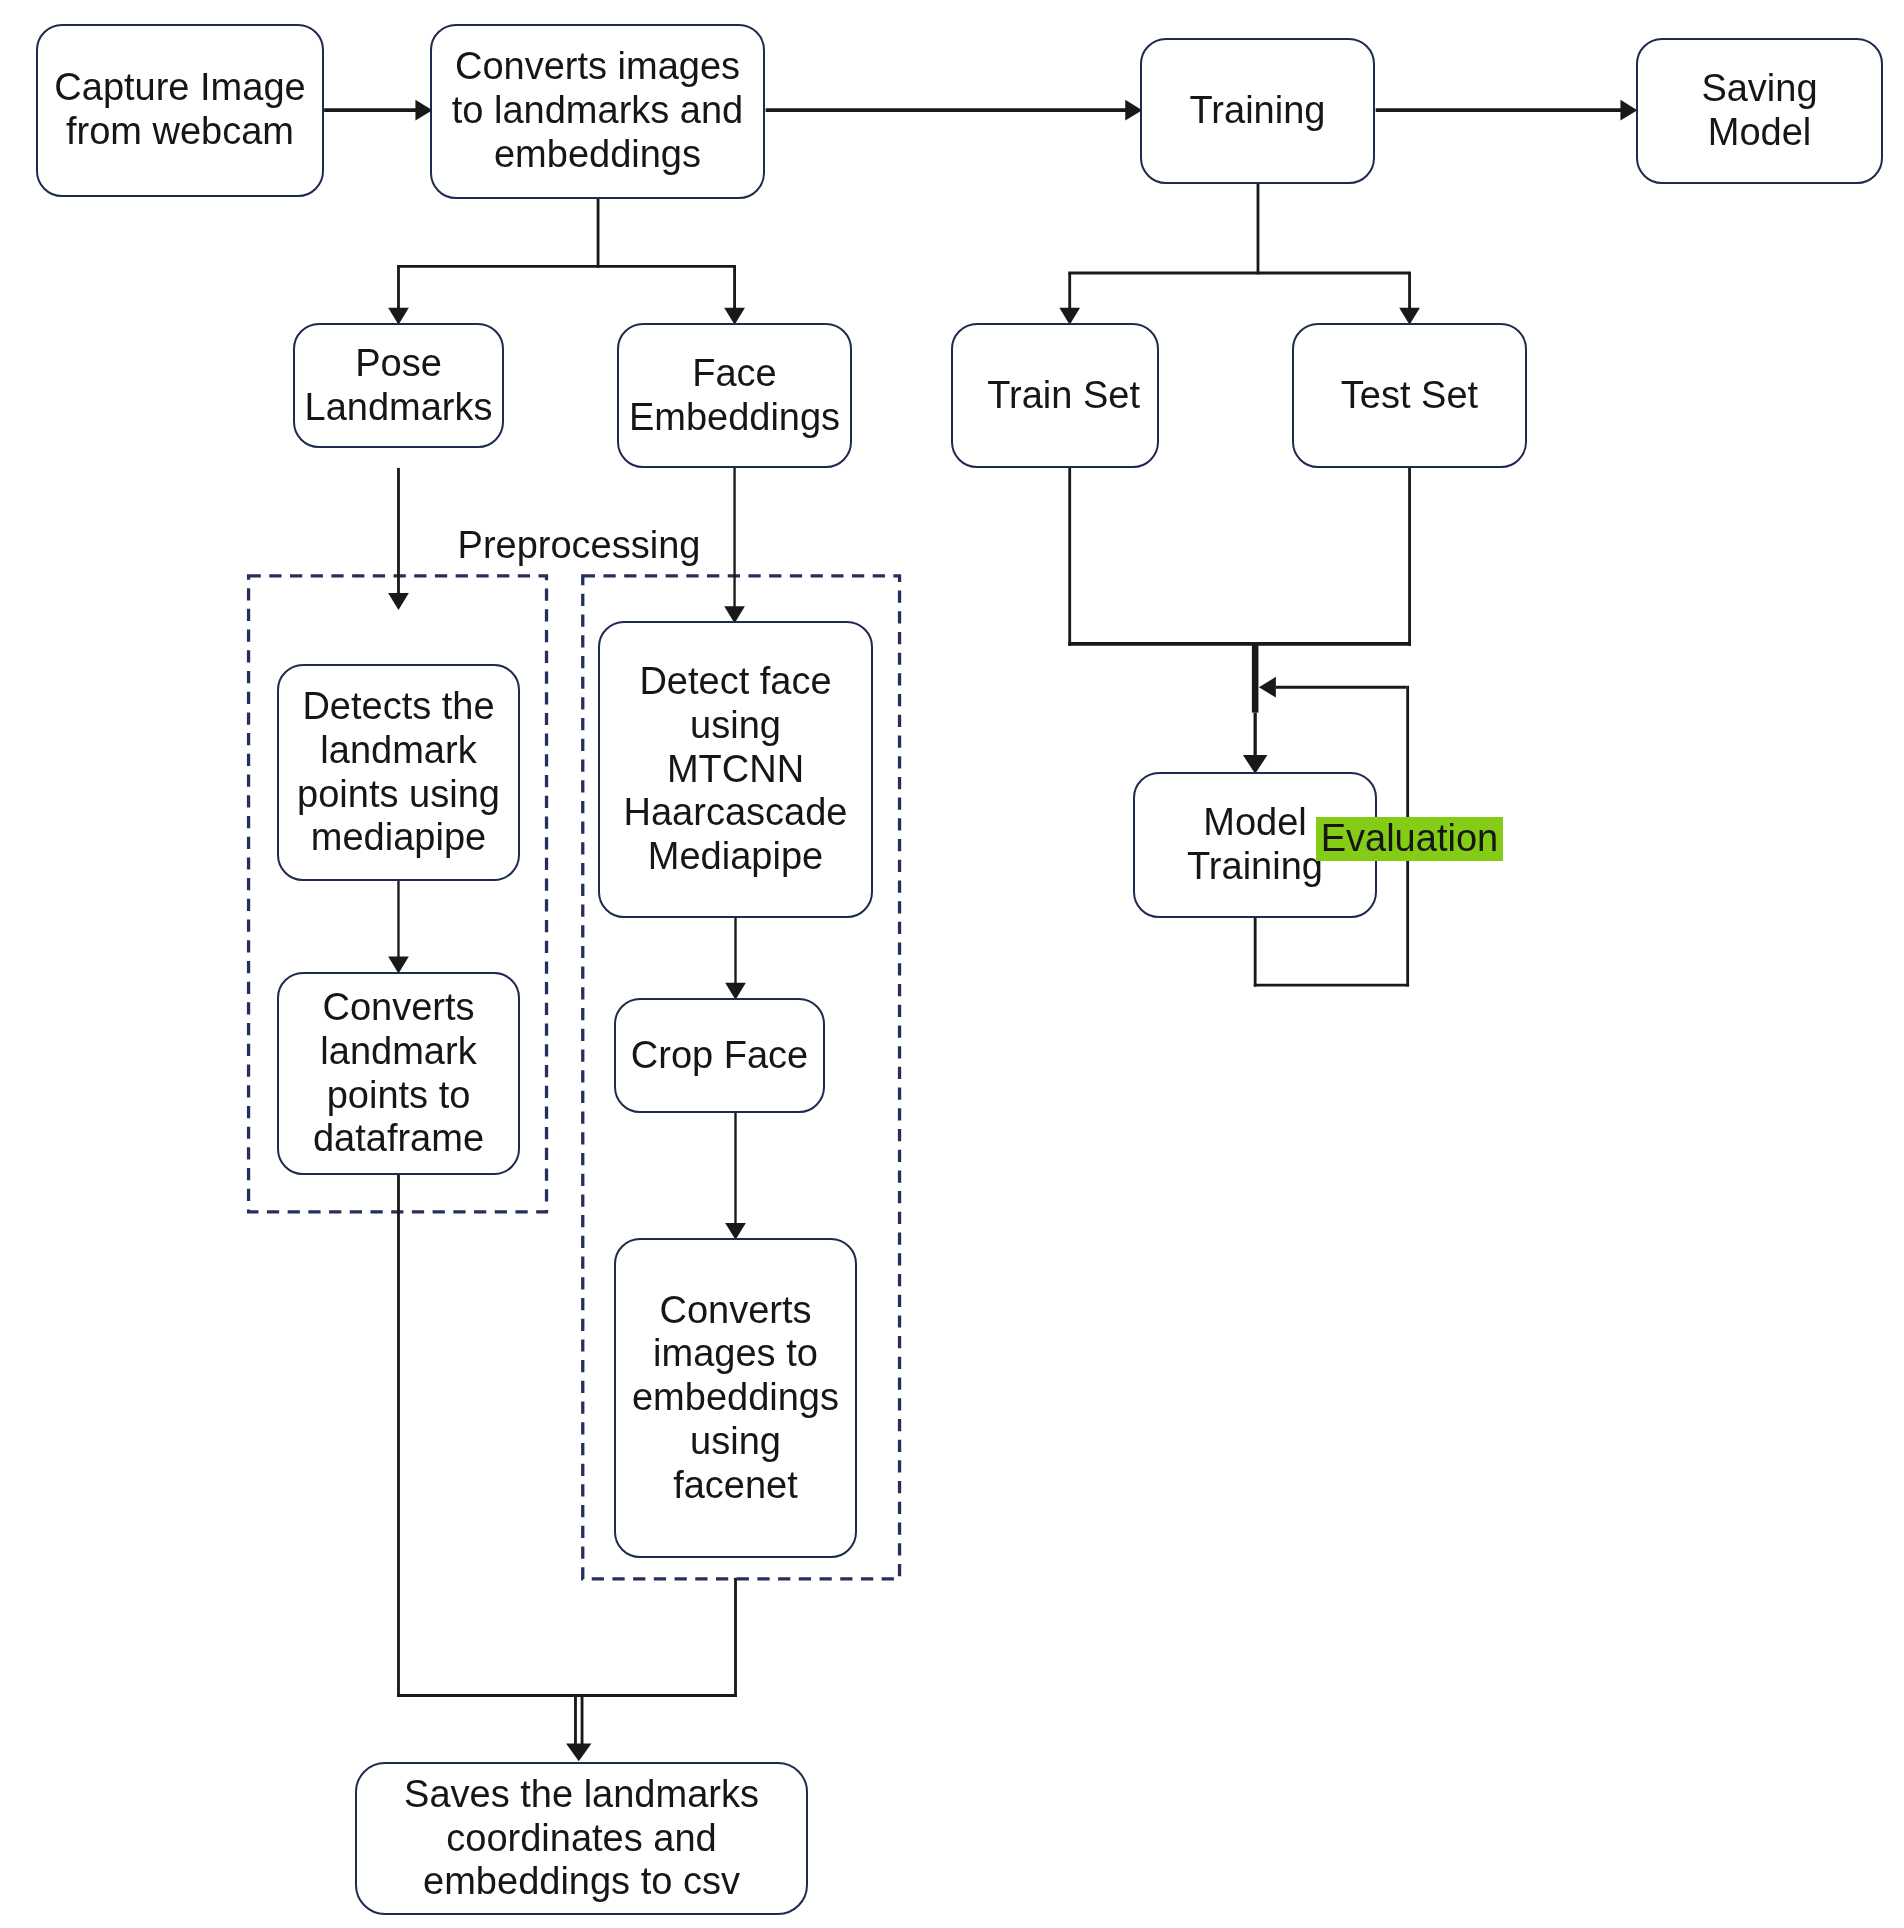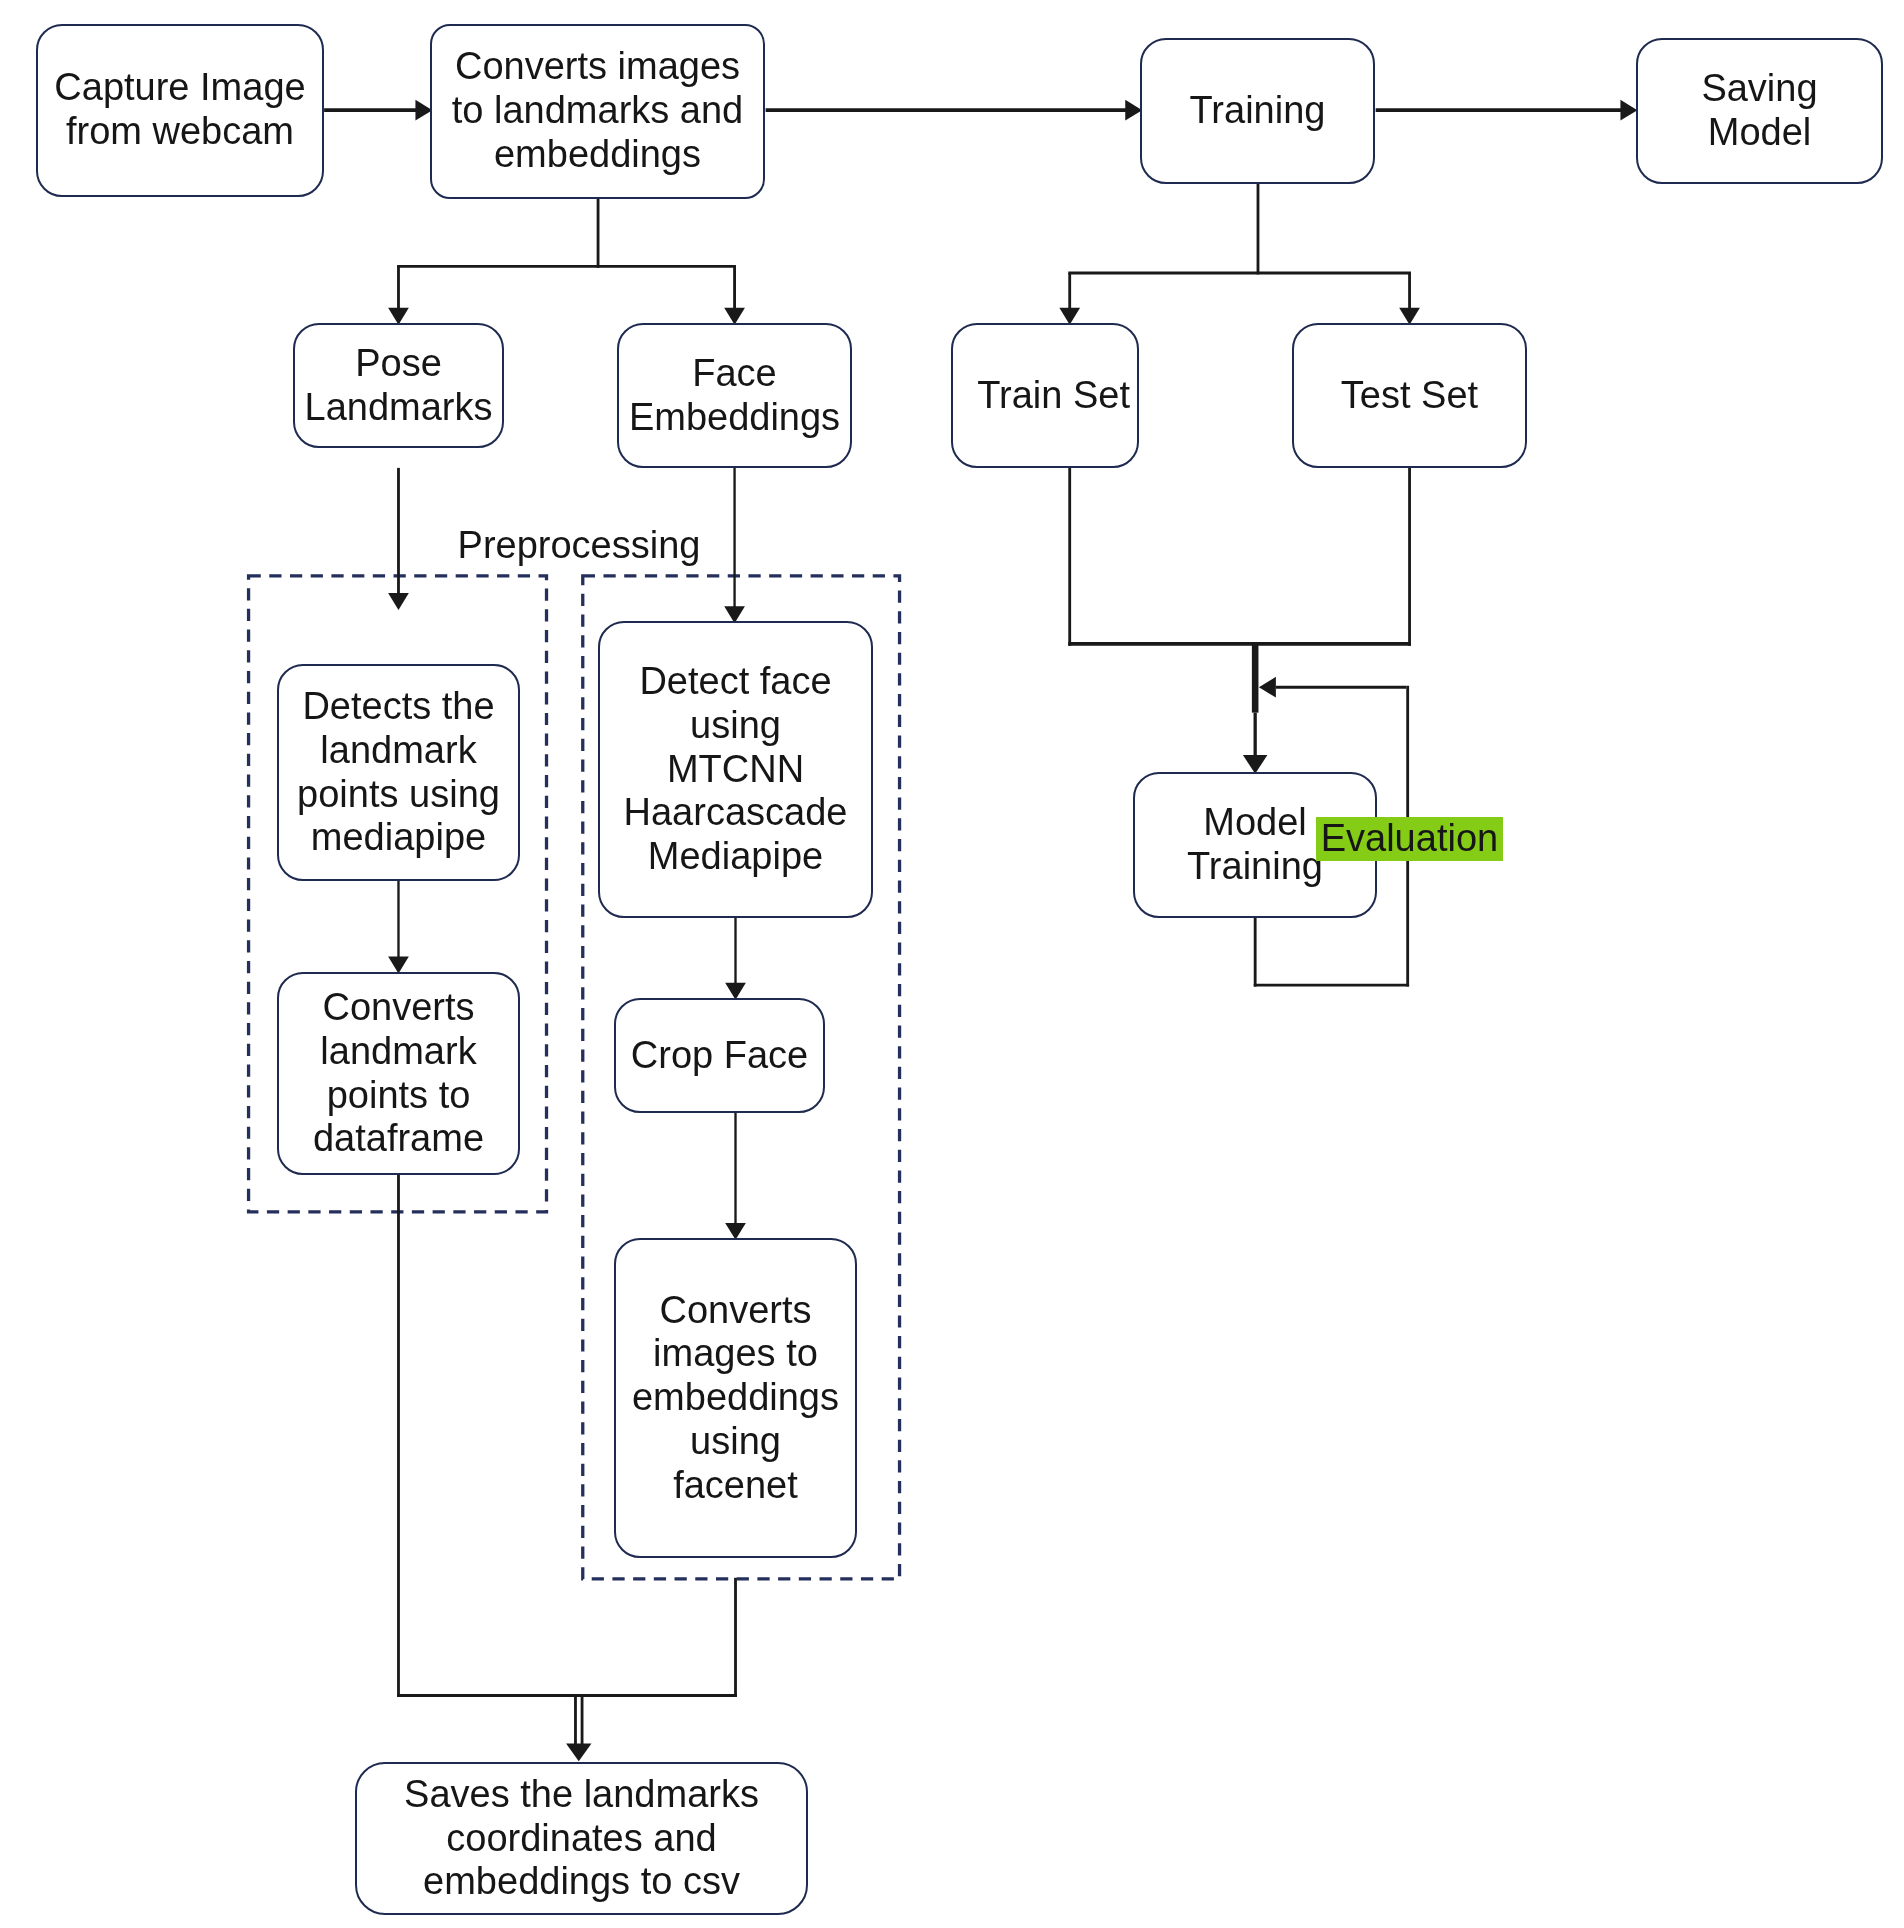--- a/index.html
+++ b/index.html
@@ -97,36 +97,36 @@
     <line x1="781" y1="1676" x2="781" y2="1802.5" stroke="#191919" stroke-width="3"></line>
     <line x1="421.5" y1="1801" x2="782.5" y2="1801" stroke="#191919" stroke-width="3"></line>
     <line x1="611" y1="1801" x2="611" y2="1857" stroke="#191919" stroke-width="3"></line>
     <line x1="618" y1="1801" x2="618" y2="1857" stroke="#191919" stroke-width="3"></line>
     <polygon points="601,1852 628,1852 614.5,1871" fill="#191919"></polygon>
   </svg>
 
   <div class="node" style="left:36px;top:23.5px;width:288px;height:173px;">Capture Image
 from webcam</div>
 
-  <div class="node" style="left:430px;top:23.5px;width:335px;height:175px;border-radius:20px;">Converts images
+  <div class="node" style="left:430px;top:23.5px;width:335px;height:175px;">Converts images
 to landmarks and
 embeddings</div>
 
   <div class="node" style="left:1140px;top:38px;width:235px;height:146px;">Training</div>
 
   <div class="node" style="left:1636px;top:38px;width:247px;height:146px;">Saving
 Model</div>
 
   <div class="node" style="left:293px;top:323px;width:211px;height:125px;">Pose
 Landmarks</div>
 
   <div class="node" style="left:617px;top:323px;width:235px;height:145px;">Face
 Embeddings</div>
 
-  <div class="node" style="left:951px;top:323px;width:188px;height:145px;padding-left:20px;">Train Set</div>
+  <div class="node" style="left:951px;top:323px;width:208px;height:145px;padding-left:20px;">Train Set</div>
 
   <div class="node" style="left:1292px;top:323px;width:235px;height:145px;text-align:center;">Test Set</div>
 
   <div class="node" style="left:277px;top:664px;width:243px;height:217px;">Detects the
 landmark
 points using
 mediapipe</div>
 
   <div class="node" style="left:598px;top:621px;width:275px;height:297px;">Detect face
 using

